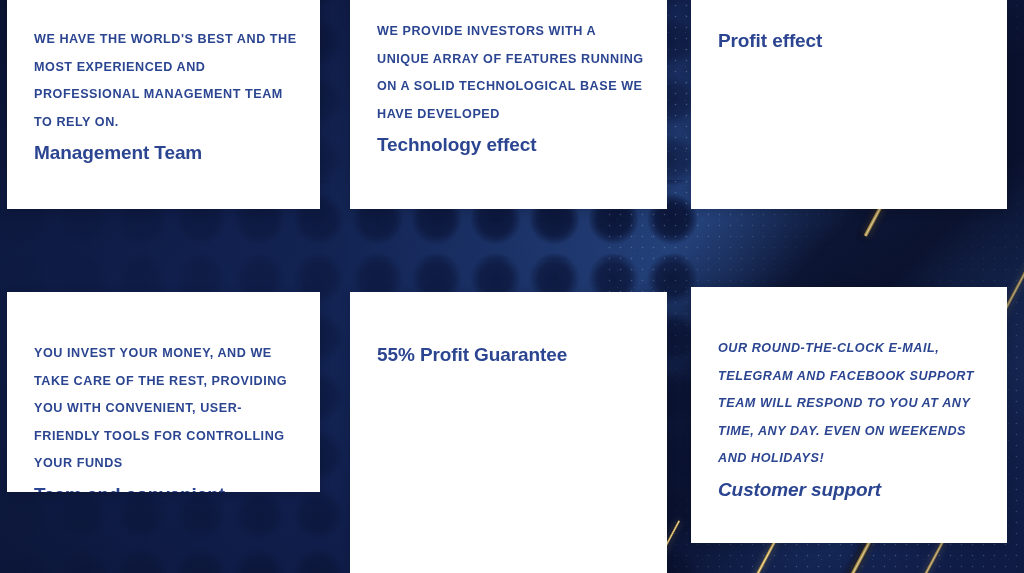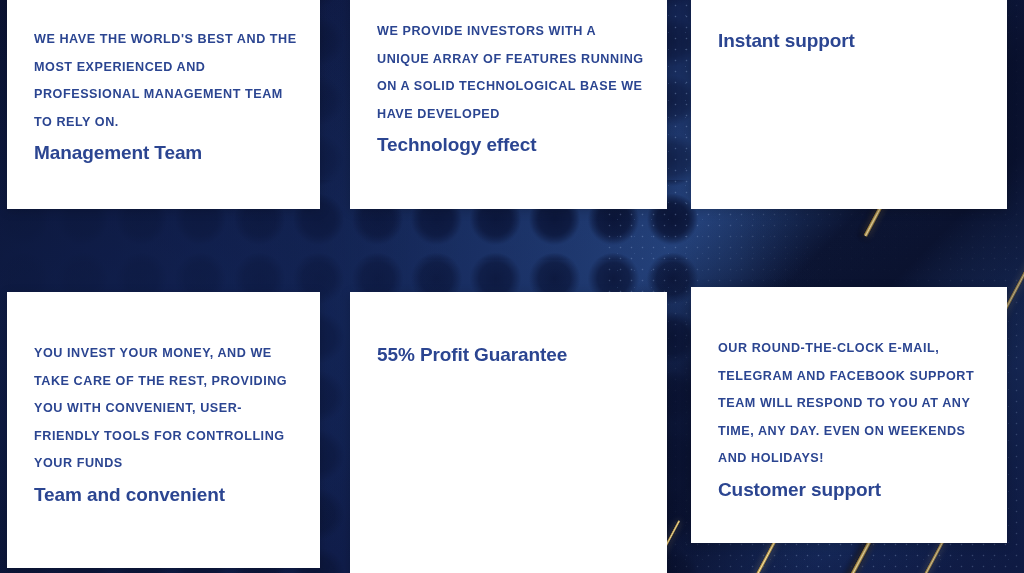--- a/index.html
+++ b/index.html
@@ -150,23 +150,23 @@
     letter-spacing: -0.1px;
     line-height: 30px;
     margin: 0;
   }
 
   
   #card-0 { left: 7px;   top: -14px; width: 313px; height: 223px; }
   #card-1 { left: 350px; top: -14px; width: 317px; height: 223px; }
   #card-2 { left: 691px; top: -14px; width: 316px; height: 223px; }
   
-  #card-3 { left: 7px;   top: 292px; width: 313px; height: 276px; }
+  #card-3 { left: 7px;   top: 292px; width: 313px; height: 200px; }
   #card-4 { left: 350px; top: 292px; width: 317px; height: 290px; }
-  #card-5 { left: 691px; top: 287px; width: 316px; height: 256px; }
+  #card-5 { left: 691px; top: 287px; width: 316px; height: 256px; font-style: italic; }
 
   #card-0 .card-inner { top: 40px; }
   #card-1 .card-inner { top: 32px; }
   #card-2 .card-inner { top: 40px; }
   #card-3 .card-inner { top: 48px; }
   #card-4 .card-inner { top: 48px; }
   #card-5 .card-inner { top: 48px; }
 </style>
 </head>
 <body>
@@ -200,21 +200,21 @@
 
   <div class="card" id="card-1">
     <div class="card-inner">
       <p class="card-desc">WE PROVIDE INVESTORS WITH A UNIQUE ARRAY OF FEATURES RUNNING ON A SOLID TECHNOLOGICAL BASE WE HAVE DEVELOPED</p>
       <h3 class="card-title">Technology effect</h3>
     </div>
   </div>
 
   <div class="card" id="card-2">
     <div class="card-inner">
-      <h3 class="card-title">Instant support</h3>
+      <h3 class="card-title">Profit effect</h3>
     </div>
   </div>
 
   <div class="card" id="card-3">
     <div class="card-inner">
       <p class="card-desc">YOU INVEST YOUR MONEY, AND WE TAKE CARE OF THE REST, PROVIDING YOU WITH CONVENIENT, USER-FRIENDLY TOOLS FOR CONTROLLING YOUR FUNDS</p>
       <h3 class="card-title">Team and convenient</h3>
     </div>
   </div>
 

